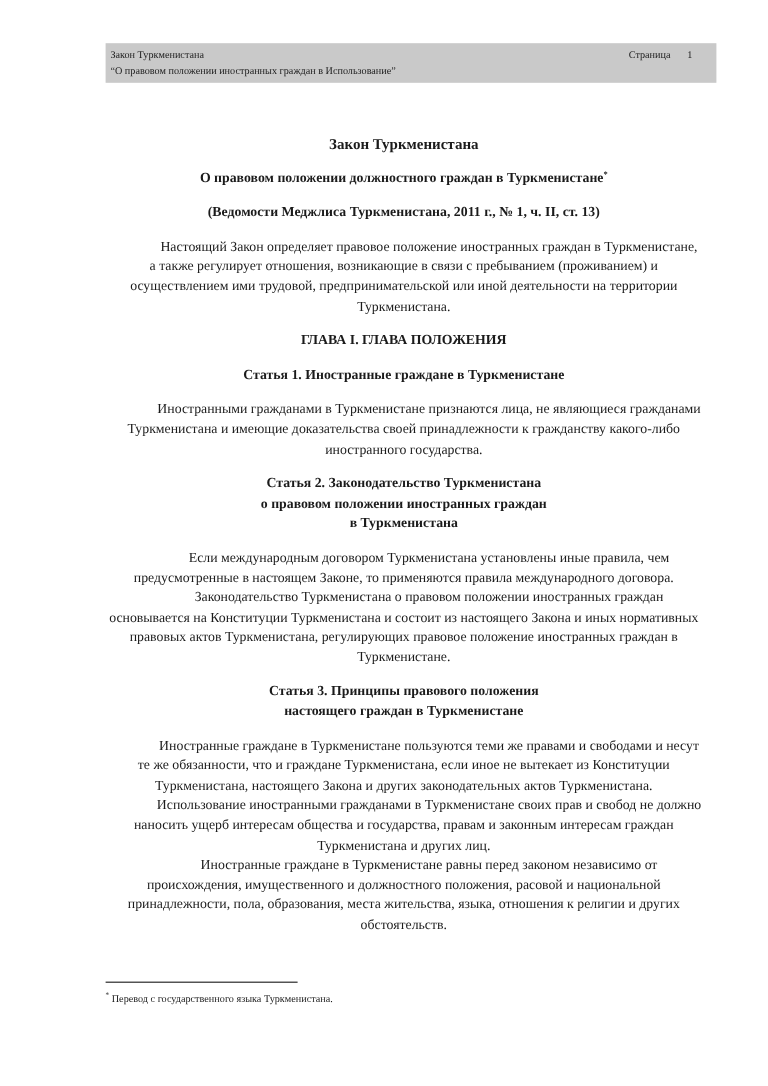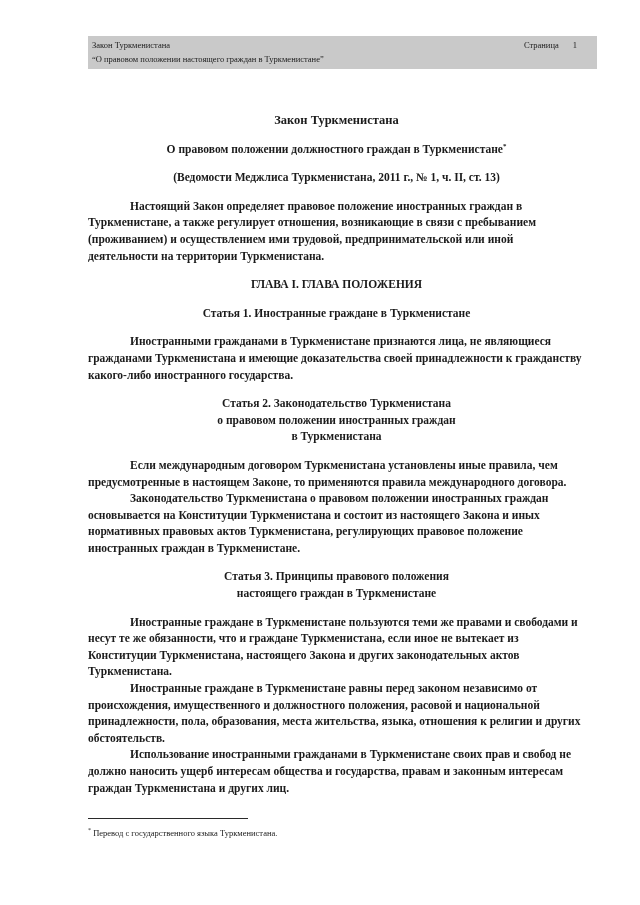--- a/index.html
+++ b/index.html
@@ -37,22 +37,21 @@
     width: 497px;
     font-size: 11.5px;
     line-height: 16.6px;
   }
   .center { text-align: center; font-weight: bold; }
   h1.center { font-size: 12.5px; }
   h2.center, h3.center, .art-head, .chapter { font-size: 11.5px; }
   .blk { margin-top: 12px; }
   .body p {
     text-indent: 42px;
-    text-align: left;
-    font-weight: bold;
+    text-align: center;
   }
   sup.fnmark {
     font-size: 7px;
     vertical-align: super;
     line-height: 0;
   }
   .footnote-area {
     position: absolute;
     left: 88px;
     top: 818px;
@@ -76,21 +75,21 @@
 <div class="page">
 
   <div class="header">
     <div class="header-row1">
       <span>Закон Туркменистана</span>
       <span class="header-right">
         <span>Страница</span><span class="pagenum">1</span>
       </span>
     </div>
     <div class="header-row2">
-      <span>“О правовом положении настоящего граждан в Туркменистане”</span>
+      <span>“О правовом положении иностранных граждан в Использование”</span>
     </div>
   </div>
 
   <div class="body">
 
     <h1 class="center">Закон Туркменистана</h1>
 
     <h2 class="center blk"><span>О правовом положении должностного граждан в Туркменистане</span><sup class="fnmark">*</sup></h2>
 
     <h3 class="center blk">(Ведомости Меджлиса Туркменистана, 2011 г., № 1, ч. II, ст. 13)</h3>
@@ -115,22 +114,22 @@
       <p>Если международным договором Туркменистана установлены иные правила, чем предусмотренные в настоящем Законе, то применяются правила международного договора.</p>
       <p>Законодательство Туркменистана о правовом положении иностранных граждан основывается на Конституции Туркменистана и состоит из настоящего Закона и иных нормативных правовых актов Туркменистана, регулирующих правовое положение иностранных граждан в Туркменистане.</p>
     </div>
 
     <div class="art-head center blk">
       <div>Статья 3. Принципы правового положения</div>
       <div>настоящего граждан в Туркменистане</div>
     </div>
     <div class="blk">
       <p>Иностранные граждане в Туркменистане пользуются теми же правами и свободами и несут те же обязанности, что и граждане Туркменистана, если иное не вытекает из Конституции Туркменистана, настоящего Закона и других законодательных актов Туркменистана.</p>
+      <p>Использование иностранными гражданами в Туркменистане своих прав и свобод не должно наносить ущерб интересам общества и государства, правам и законным интересам граждан Туркменистана и других лиц.</p>
       <p>Иностранные граждане в Туркменистане равны перед законом независимо от происхождения, имущественного и должностного положения, расовой и национальной принадлежности, пола, образования, места жительства, языка, отношения к религии и других обстоятельств.</p>
-      <p>Использование иностранными гражданами в Туркменистане своих прав и свобод не должно наносить ущерб интересам общества и государства, правам и законным интересам граждан Туркменистана и других лиц.</p>
     </div>
 
   </div>
 
   <div class="footnote-area">
     <div class="footnote-rule"></div>
     <div class="footnote-text">
       <sup>*</sup> <span>Перевод с государственного языка Туркменистана.</span>
     </div>
   </div>

